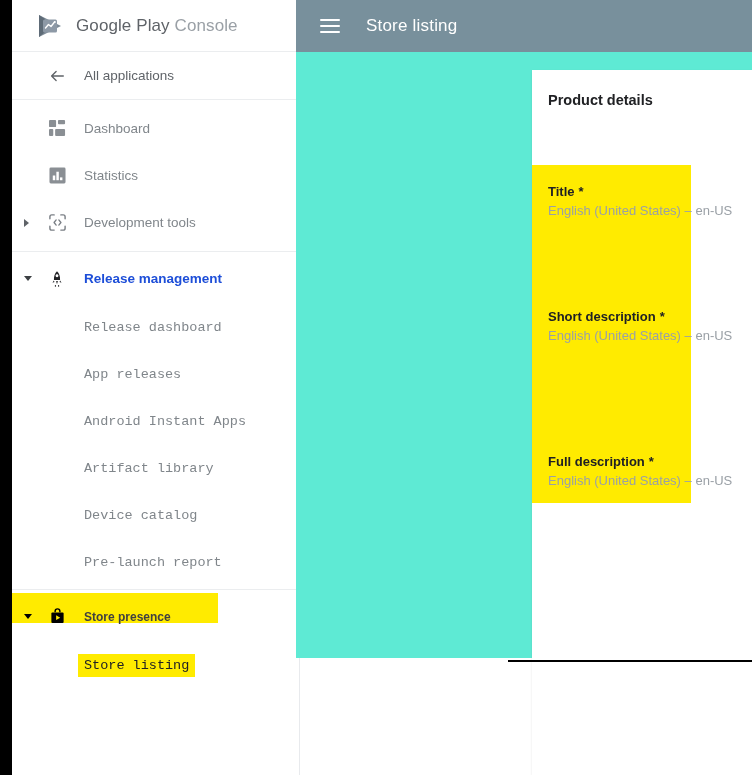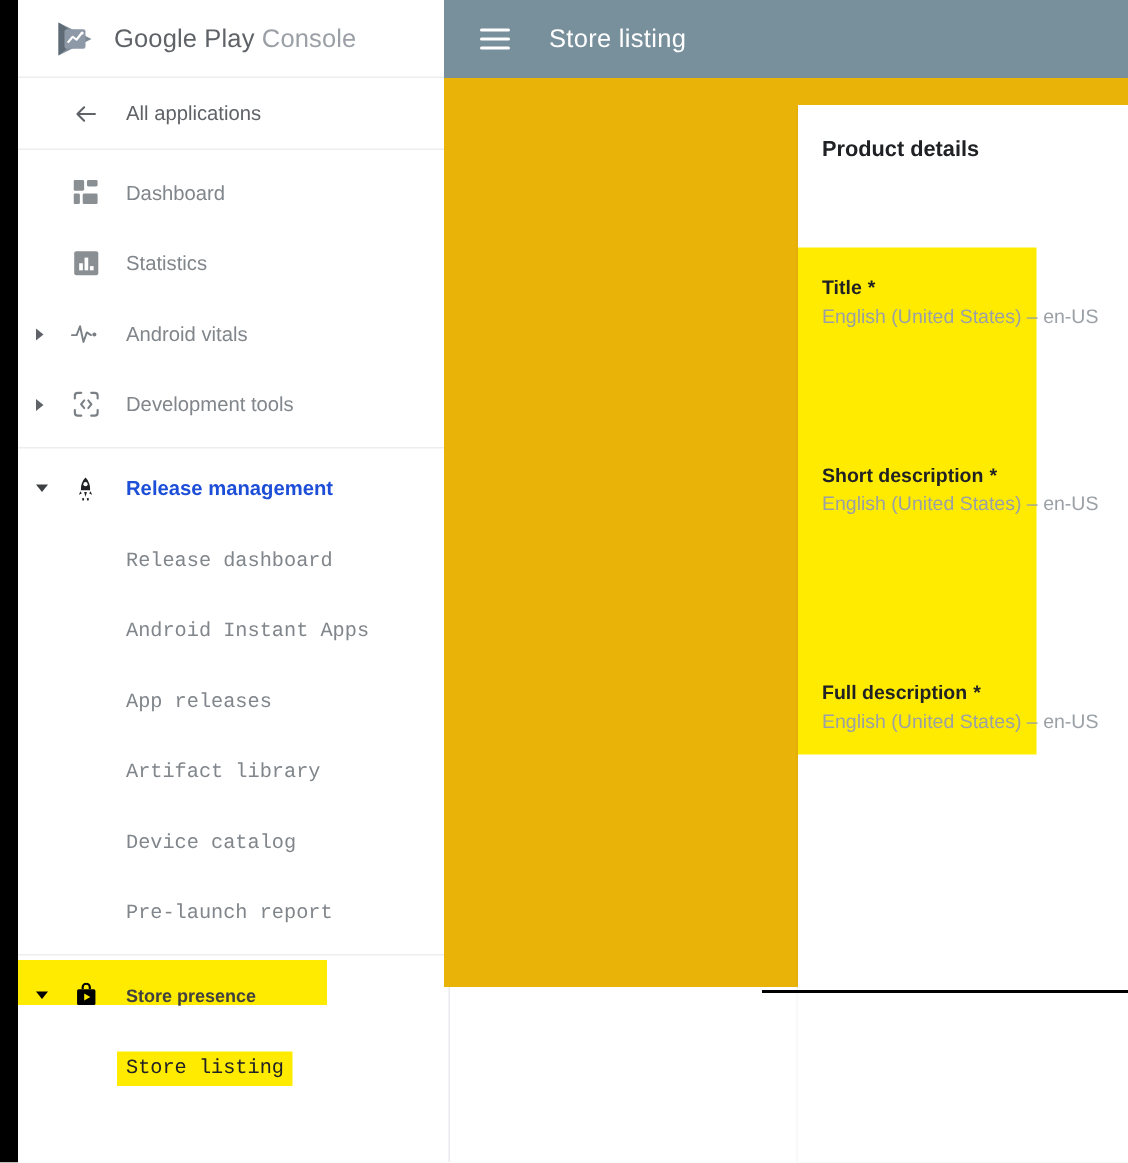--- a/index.html
+++ b/index.html
@@ -81,21 +81,21 @@
     background: #78909c;
     display: flex; align-items: center; padding-left: 24px; gap: 26px;
   }
   .hamburger { width: 20px; height: 14px; display: flex; flex-direction: column; justify-content: space-between; cursor: pointer; }
   .hamburger span { display: block; height: 2px; background: #ffffff; border-radius: 1px; }
   .topbar-title { color: #ffffff; font-size: 17px; letter-spacing: .2px; }
 
   
   .content {
     position: absolute; left: 296px; top: 52px; width: 456px; height: 606px;
-    background: #eab308;
+    background: #5eead4;
   }
   .card {
     position: absolute; left: 236px; top: 18px; width: 220px; height: 705px;
     background: #ffffff;
     box-shadow: 0 1px 2px rgba(60,64,67,.12);
   }
   .card-title {
     position: absolute; left: 16px; top: 22px;
     font-size: 14.5px; font-weight: bold; color: #202124;
   }
@@ -189,32 +189,20 @@
         <svg viewBox="0 0 18 18" width="17" height="17">
           <rect x="0.5" y="0.5" width="17" height="17" rx="1.5" fill="#8a8f94"></rect>
           <rect x="4" y="9" width="2.6" height="5" fill="#ffffff"></rect>
           <rect x="7.8" y="5" width="2.6" height="9" fill="#ffffff"></rect>
           <rect x="11.6" y="11" width="2.6" height="3" fill="#ffffff"></rect>
         </svg>
       </span>
       <span class="label">Statistics</span>
     </div>
 
-    <div class="nav-item">
-      <span class="caret">
-          <i class="tri-caret"></i>
-        </span>
-      <span class="ico">
-        <svg viewBox="0 0 22 18" width="20" height="17">
-          <polyline points="1,10 4.5,10 7,3.5 9.5,15 12,8 15,10" fill="none" stroke="#7a7f85" stroke-width="1.4" stroke-linecap="round" stroke-linejoin="round"></polyline>
-          <circle cx="17.5" cy="9.5" r="1.5" fill="#7a7f85"></circle>
-        </svg>
-      </span>
-      <span class="label">Android vitals</span>
-    </div>
 
     <div class="nav-item">
       <span class="caret">
           <i class="tri-caret"></i>
         </span>
       <span class="ico">
         <svg viewBox="0 0 20 20" width="19" height="19">
           <path d="M6.5 2 H4 a2 2 0 0 0 -2 2 V6" fill="none" stroke="#7a7f85" stroke-width="1.5" stroke-linecap="round"></path>
           <path d="M13.5 2 H16 a2 2 0 0 1 2 2 V6" fill="none" stroke="#7a7f85" stroke-width="1.5" stroke-linecap="round"></path>
           <path d="M6.5 18 H4 a2 2 0 0 1 -2 -2 V14" fill="none" stroke="#7a7f85" stroke-width="1.5" stroke-linecap="round"></path>
@@ -243,24 +231,24 @@
           <rect x="11.1" y="16.6" width="1.3" height="2" rx="0.5" fill="#202124"></rect>
         </svg>
       </span>
       <span class="label">Release management</span>
     </div>
 
     <div class="nav-sub" style="margin-top:2px;">
       <span class="label">Release dashboard</span>
     </div>
     <div class="nav-sub">
+      <span class="label">App releases</span>
+    </div>
+    <div class="nav-sub">
       <span class="label">Android Instant Apps</span>
-    </div>
-    <div class="nav-sub">
-      <span class="label">App releases</span>
     </div>
     <div class="nav-sub">
       <span class="label">Artifact library</span>
     </div>
     <div class="nav-sub">
       <span class="label">Device catalog</span>
     </div>
     <div class="nav-sub">
       <span class="label">Pre-launch report</span>
     </div>

